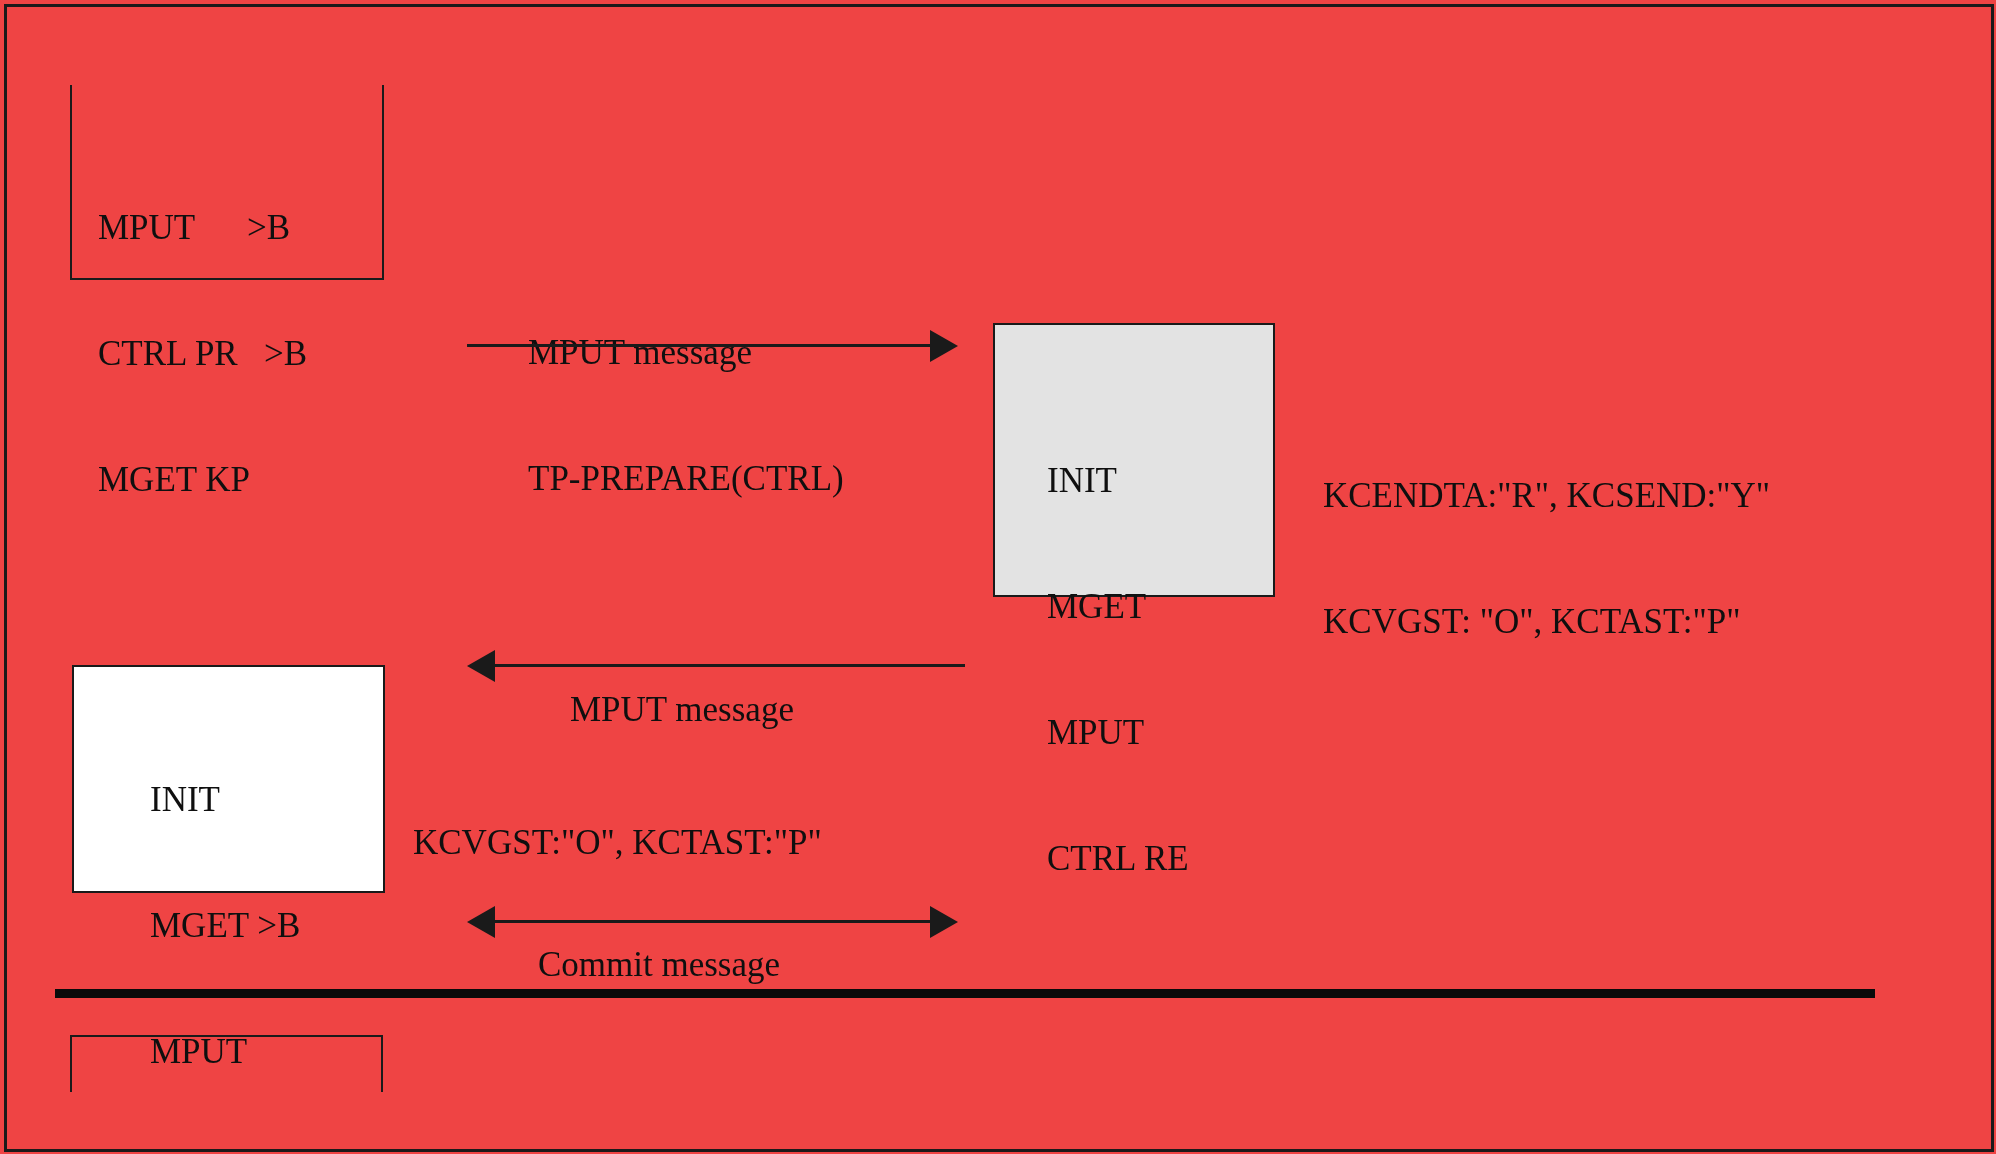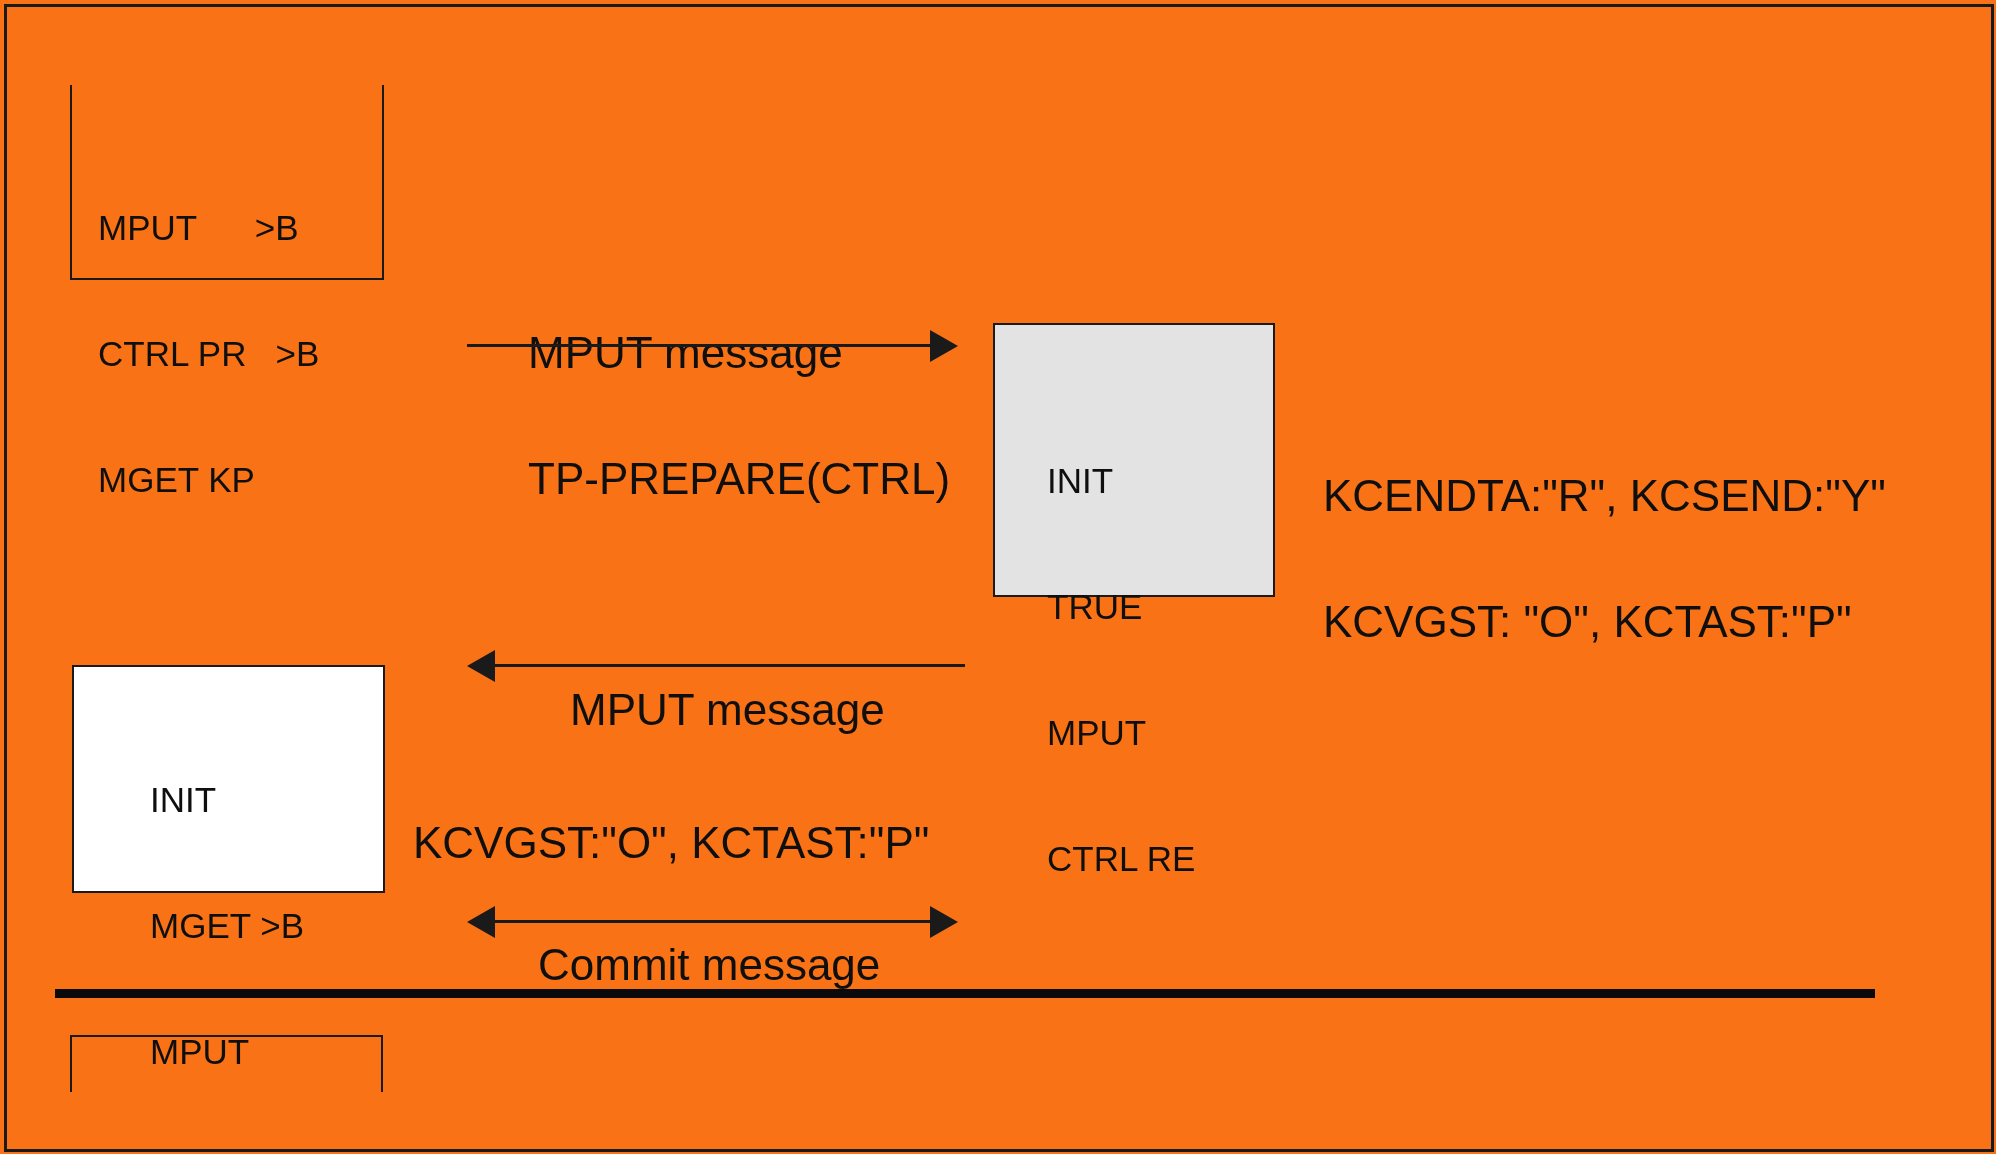--- a/index.html
+++ b/index.html
@@ -1,33 +1,33 @@
 <!DOCTYPE html>
 <html><head>
 <meta charset="utf-8">
 <style>
   html, body { margin: 0; padding: 0; background: #ffffff; }
   .canvas {
     position: relative;
     width: 1996px;
     height: 1154px;
-    background: #f97316;
-    font-family: Liberation Sans, sans-serif;
+    background: #ef4444;
+    font-family: Liberation Serif, serif;
     color: #0f0f0f;
     overflow: hidden;
   }
   .frame {
     position: absolute;
     left: 4px; top: 4px;
     width: 1984px; height: 1142px;
     border: 3px solid #1a1a1a;
   }
   .txt {
     position: absolute;
-    font-size: 44px;
+    font-size: 35px;
     line-height: 42px;
     white-space: pre;
     letter-spacing: 0px;
   }
   .box { position: absolute; box-sizing: border-box; }
   .box .lines { font-size: 35px; line-height: 42px; white-space: pre; }
 
   .box1 {
     left: 70px; top: 85px;
     width: 314px; height: 195px;
@@ -113,21 +113,21 @@
   <div class="txt arrow1-label">
     <div>MPUT message</div>
     <div>TP-PREPARE(CTRL)</div>
   </div>
   <div class="hline arrow1-line"></div>
   <div class="tri tri-right arrow1-head"></div>
 
   <div class="box graybox">
     <div class="lines">
       <div>INIT</div>
-      <div>TRUE</div>
+      <div>MGET</div>
       <div>MPUT</div>
       <div>CTRL RE</div>
     </div>
   </div>
 
   <div class="txt gray-annot">
     <div>KCENDTA:"R", KCSEND:"Y"</div>
     <div>KCVGST: "O", KCTAST:"P"</div>
   </div>
 

